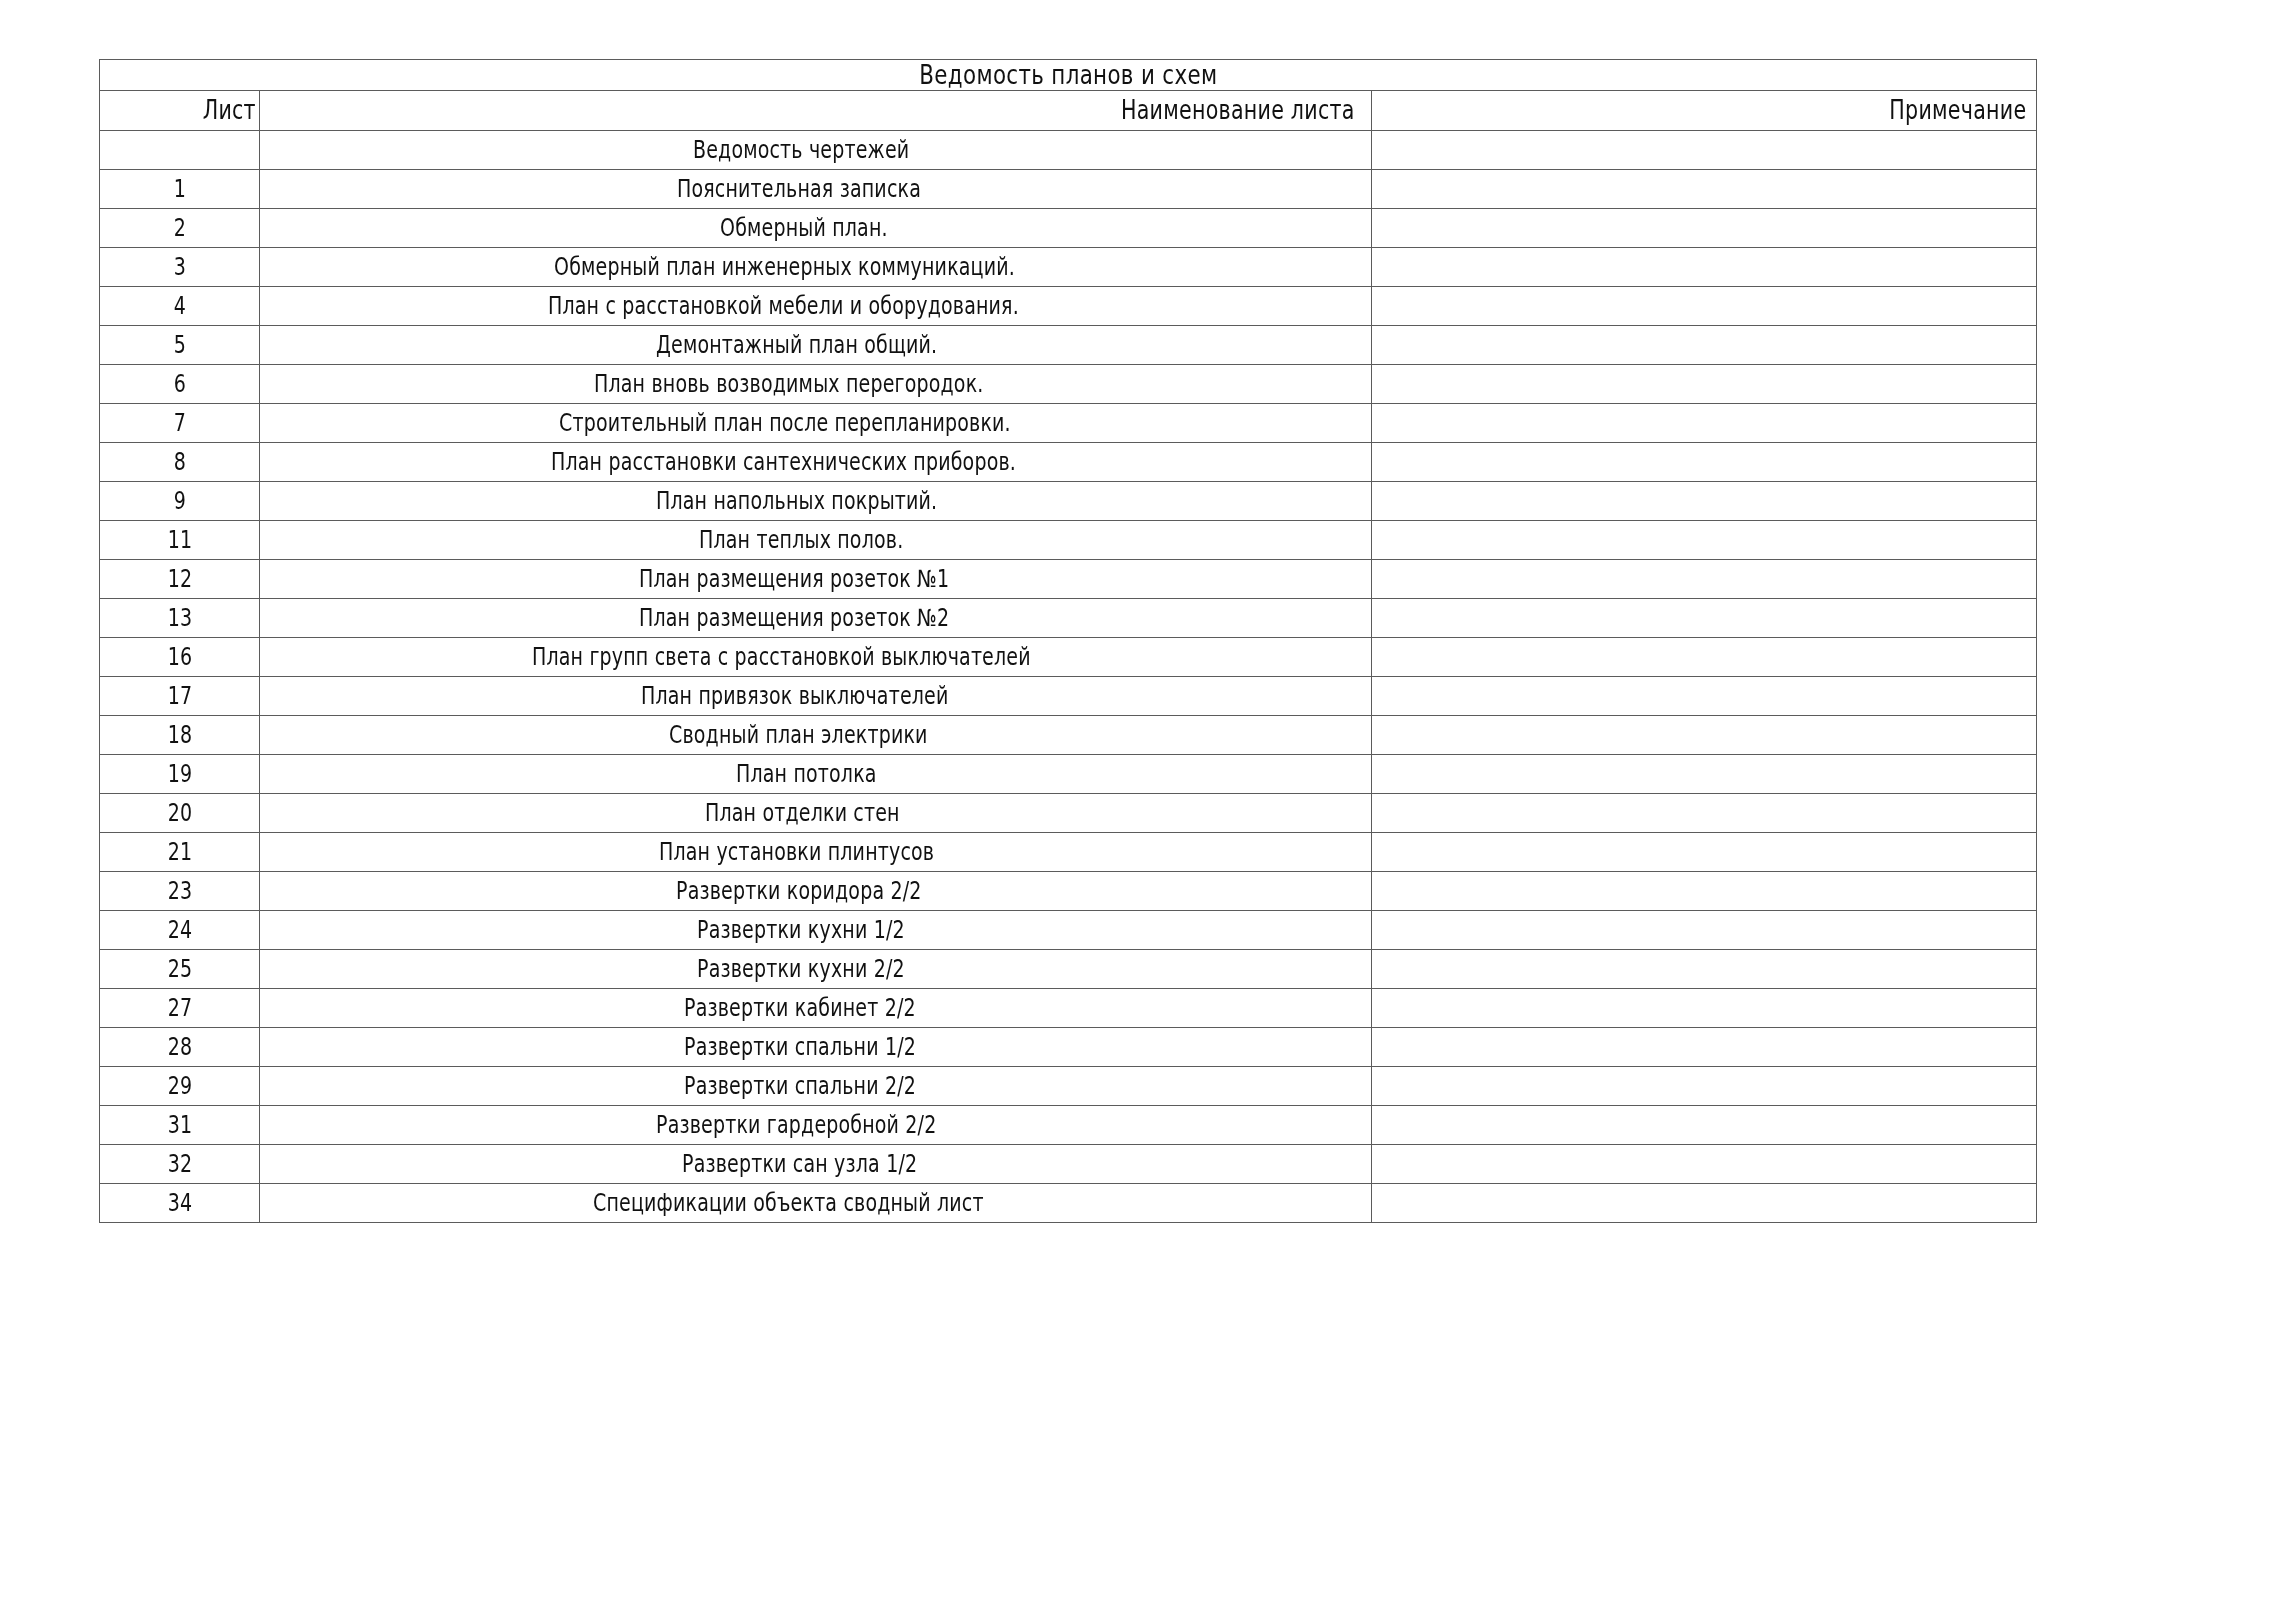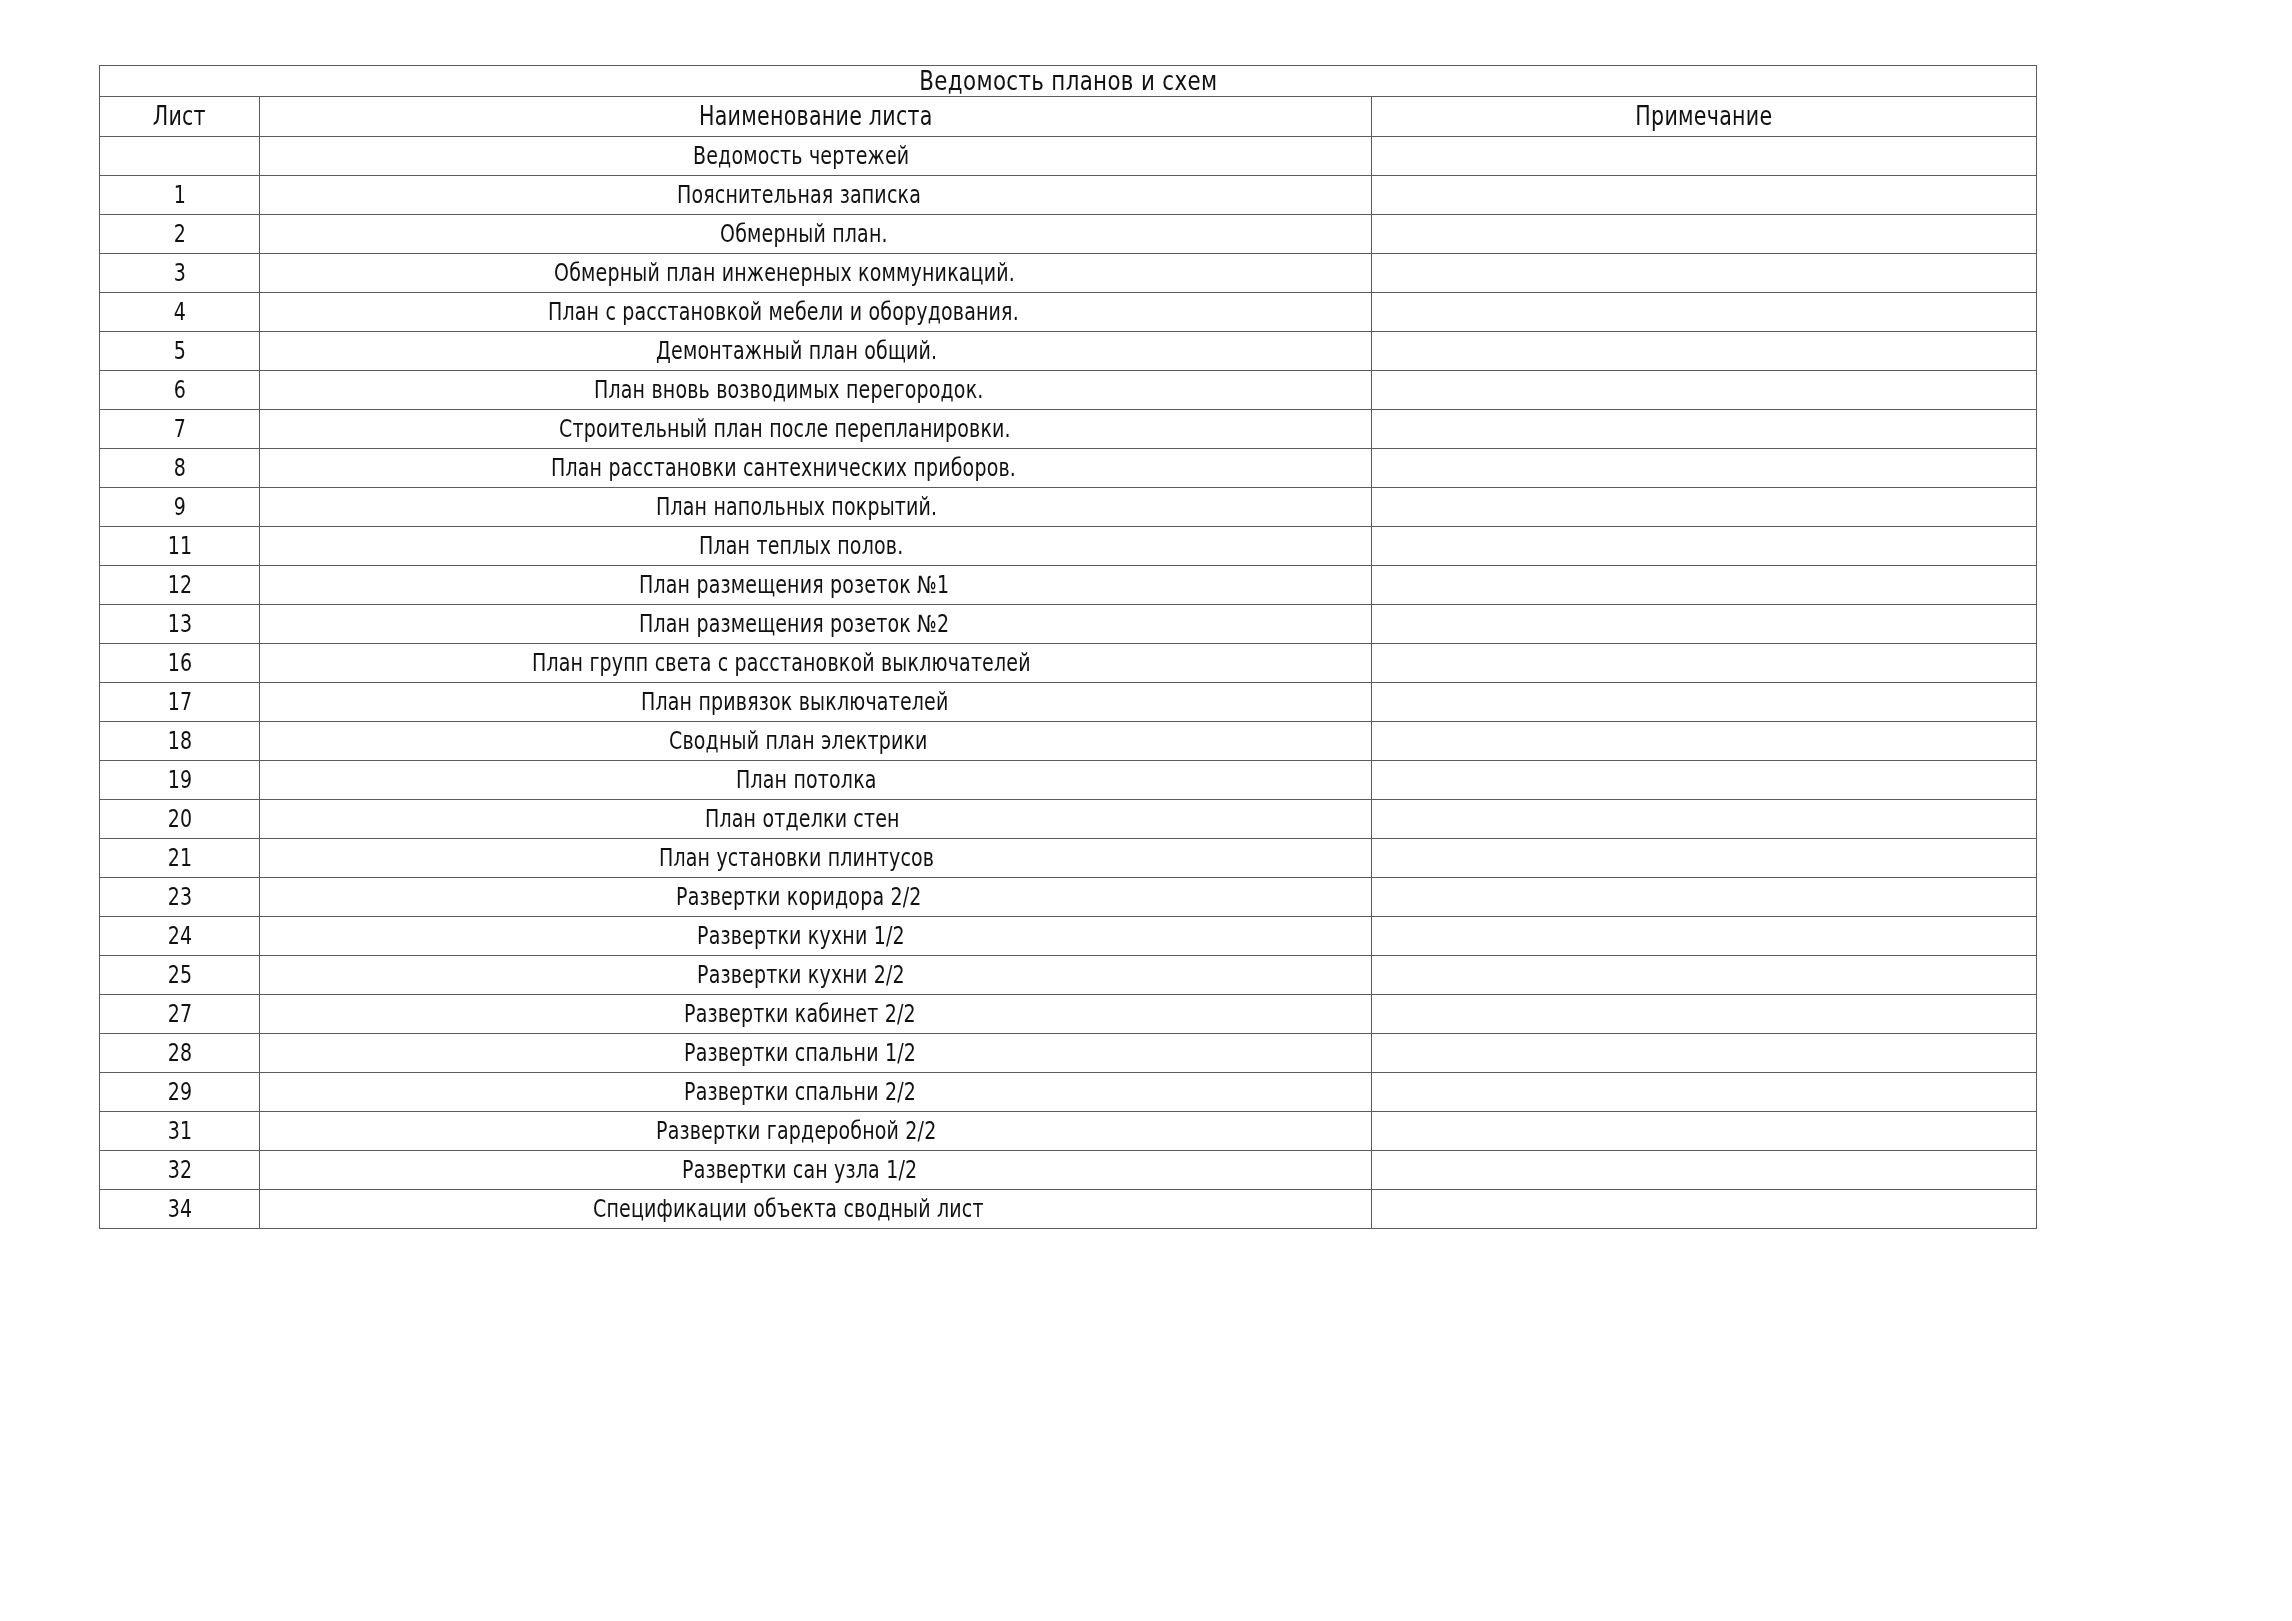--- a/index.html
+++ b/index.html
@@ -22,21 +22,21 @@
     position: relative;
     width: 2293px;
     height: 1621px;
     background: #ffffff;
   }
 
   
   .sheet-index {
     position: absolute;
     left: 99px;
-    top: 65px;
+    top: 59px;
     width: 1938px;
     border-collapse: collapse;
     table-layout: fixed;
     background: #ffffff;
   }
 
   .sheet-index td,
   .sheet-index th {
     border: 1.3px solid #5b5b5b;
     padding: 0;
@@ -62,21 +62,21 @@
     letter-spacing: 0.4px;
     line-height: 30px;
     padding-bottom: 1.8px;
     font-family: "DejaVu Sans", "Liberation Sans", sans-serif;
     font-stretch: condensed;
   }
 
   
   .head-row td {
     height: 39px;
-    text-align: center;
+    text-align: right;
     font-size: 26px;
     line-height: 39px;
     letter-spacing: 0.3px;
     font-stretch: condensed;
   }
 
   
   .body-row td {
     height: 38px;
     font-size: 24px;

